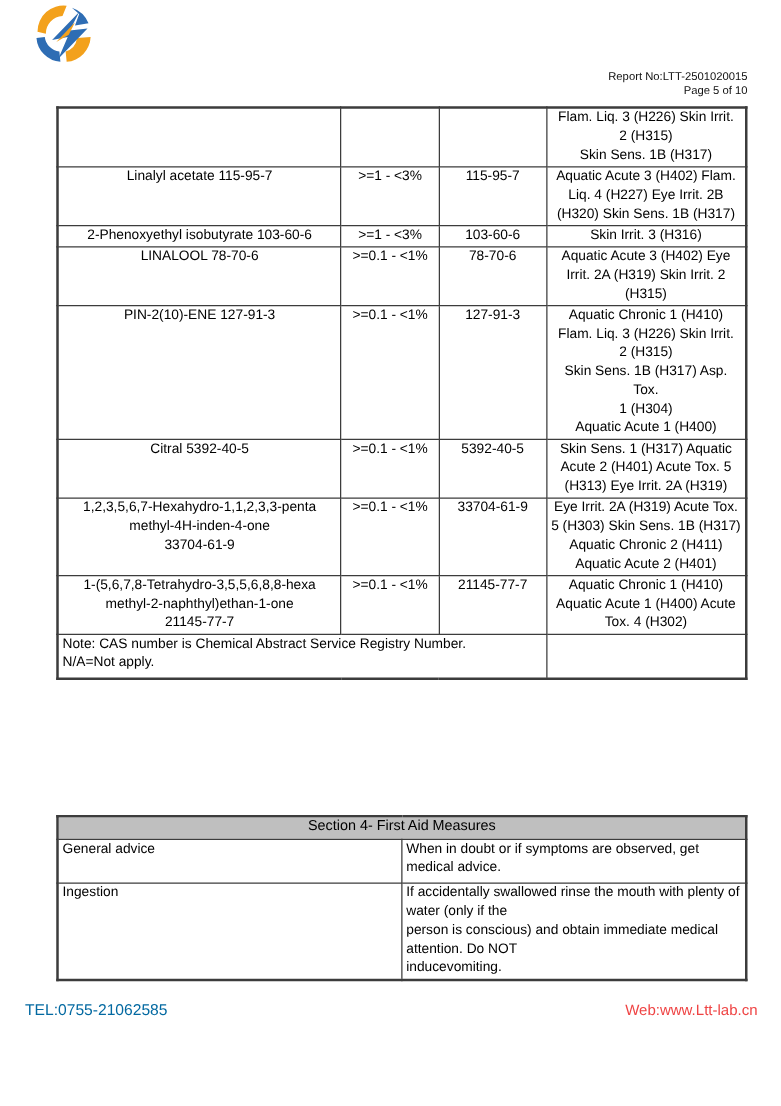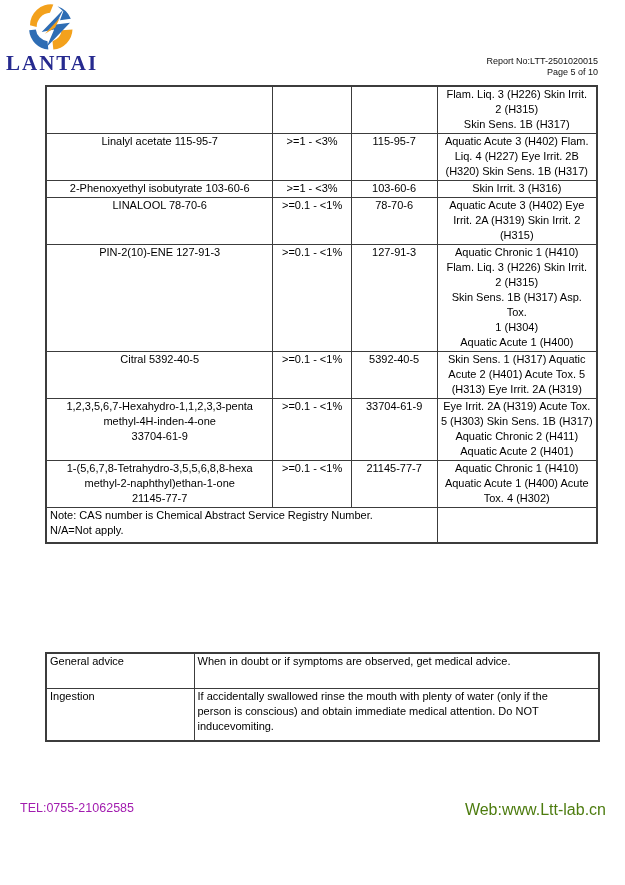--- a/index.html
+++ b/index.html
@@ -69,42 +69,41 @@
     padding: 1px 3px;
   }
   .sec4-label   { width: 148px; text-align: left; padding-left: 4px; }
   .sec4-content { width: 405px; text-align: left; white-space: pre-line; padding-left: 5px; }
   .row-tall td { height: 35px; }
   .row-ingestion td { height: 53px; }
 
   
   .footer-tel {
     position: absolute; left: 20px; top: 801px;
-    font-size: 12.5px; color: #a21caf;
+    font-size: 12.5px; color: #0369a1;
   }
   .footer-web {
     position: absolute; right: 19px; top: 801px;
-    font-size: 16px; color: #4d7c0f;
+    font-size: 12px; color: #ef4444;
   }
 </style>
 </head>
 <body>
 
 <div class="page">
 
   <div class="logo-block">
     <svg class="logo-emblem" viewBox="0 0 60 60">
       <path d="M6,28 A25,25 0 0 1 34,3 L30,13 A17,17 0 0 0 14,30 Z" fill="#f3a11c"></path>
       <path d="M39,5 A26,26 0 0 1 55,20 L42,22 L46,11 Z" fill="#2e6db4"></path>
       <path d="M5,34 A25,25 0 0 0 28,57 L27,47 A16,16 0 0 1 13,33 Z" fill="#2e6db4"></path>
       <path d="M34,57 A25,25 0 0 0 57,33 L44,34 A16,16 0 0 1 33,47 Z" fill="#f3a11c"></path>
       <path d="M20,36 L46,9 L37,27 L54,25 L26,54 L35,33 Z" fill="#2e6db4"></path>
       <path d="M24,38 L42,19 L36,31 Z" fill="#f3a11c"></path>
     </svg>
-    <div class="logo-word">LANTAI</div>
   </div>
 
   <div class="report-info">
     <div>Report No:LTT-2501020015</div>
     <div>Page 5 of 10</div>
   </div>
 
   <table class="doc-table comp-table">
     <tbody>
       <tr>
@@ -180,20 +179,23 @@
       <tr>
         <td class="note-cell" colspan="3">Note: CAS number is Chemical Abstract Service Registry Number.
 N/A=Not apply.</td>
         <td class="c-class"></td>
       </tr>
     </tbody>
   </table>
 
   <table class="doc-table sec4-table">
     <tbody>
+      <tr>
+        <td class="sec4-header" colspan="2">Section 4- First Aid Measures</td>
+      </tr>
       <tr class="row-tall">
         <td class="sec4-label">General advice</td>
         <td class="sec4-content">When in doubt or if symptoms are observed, get medical advice.</td>
       </tr>
       <tr class="row-ingestion">
         <td class="sec4-label">Ingestion</td>
         <td class="sec4-content">If accidentally swallowed rinse the mouth with plenty of water (only if the
 person is conscious) and obtain immediate medical attention. Do NOT
 inducevomiting.</td>
       </tr>

